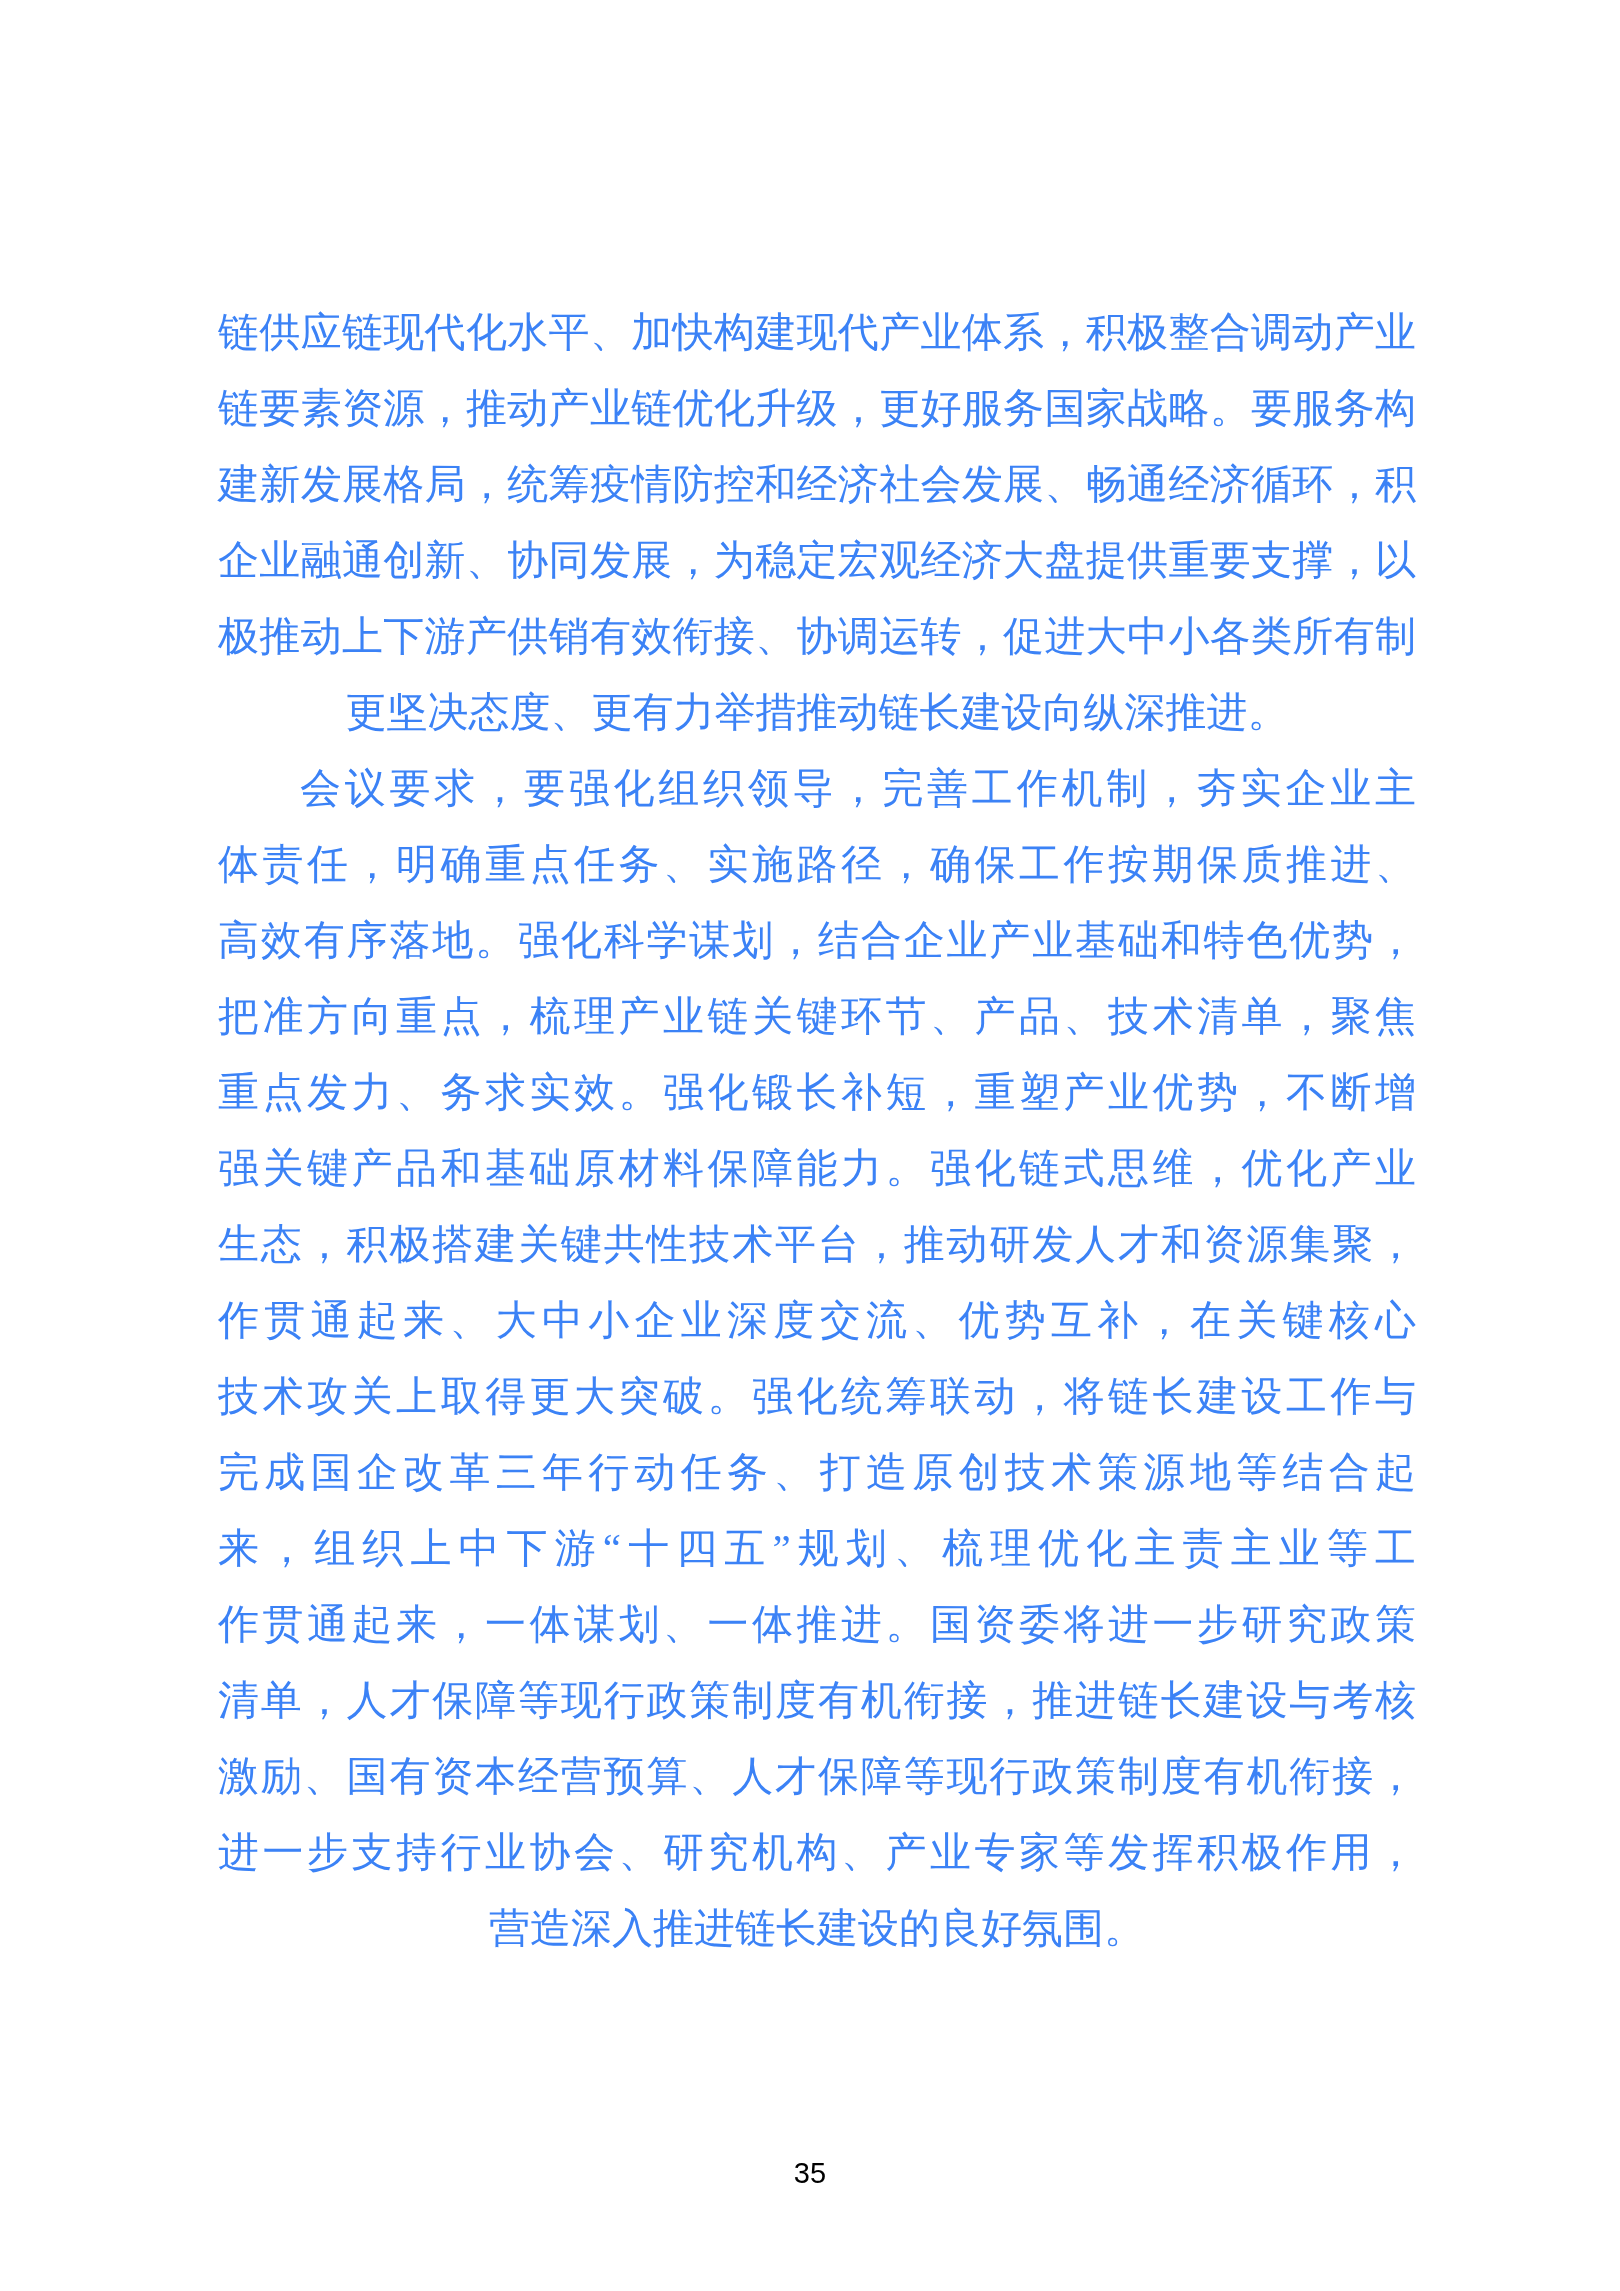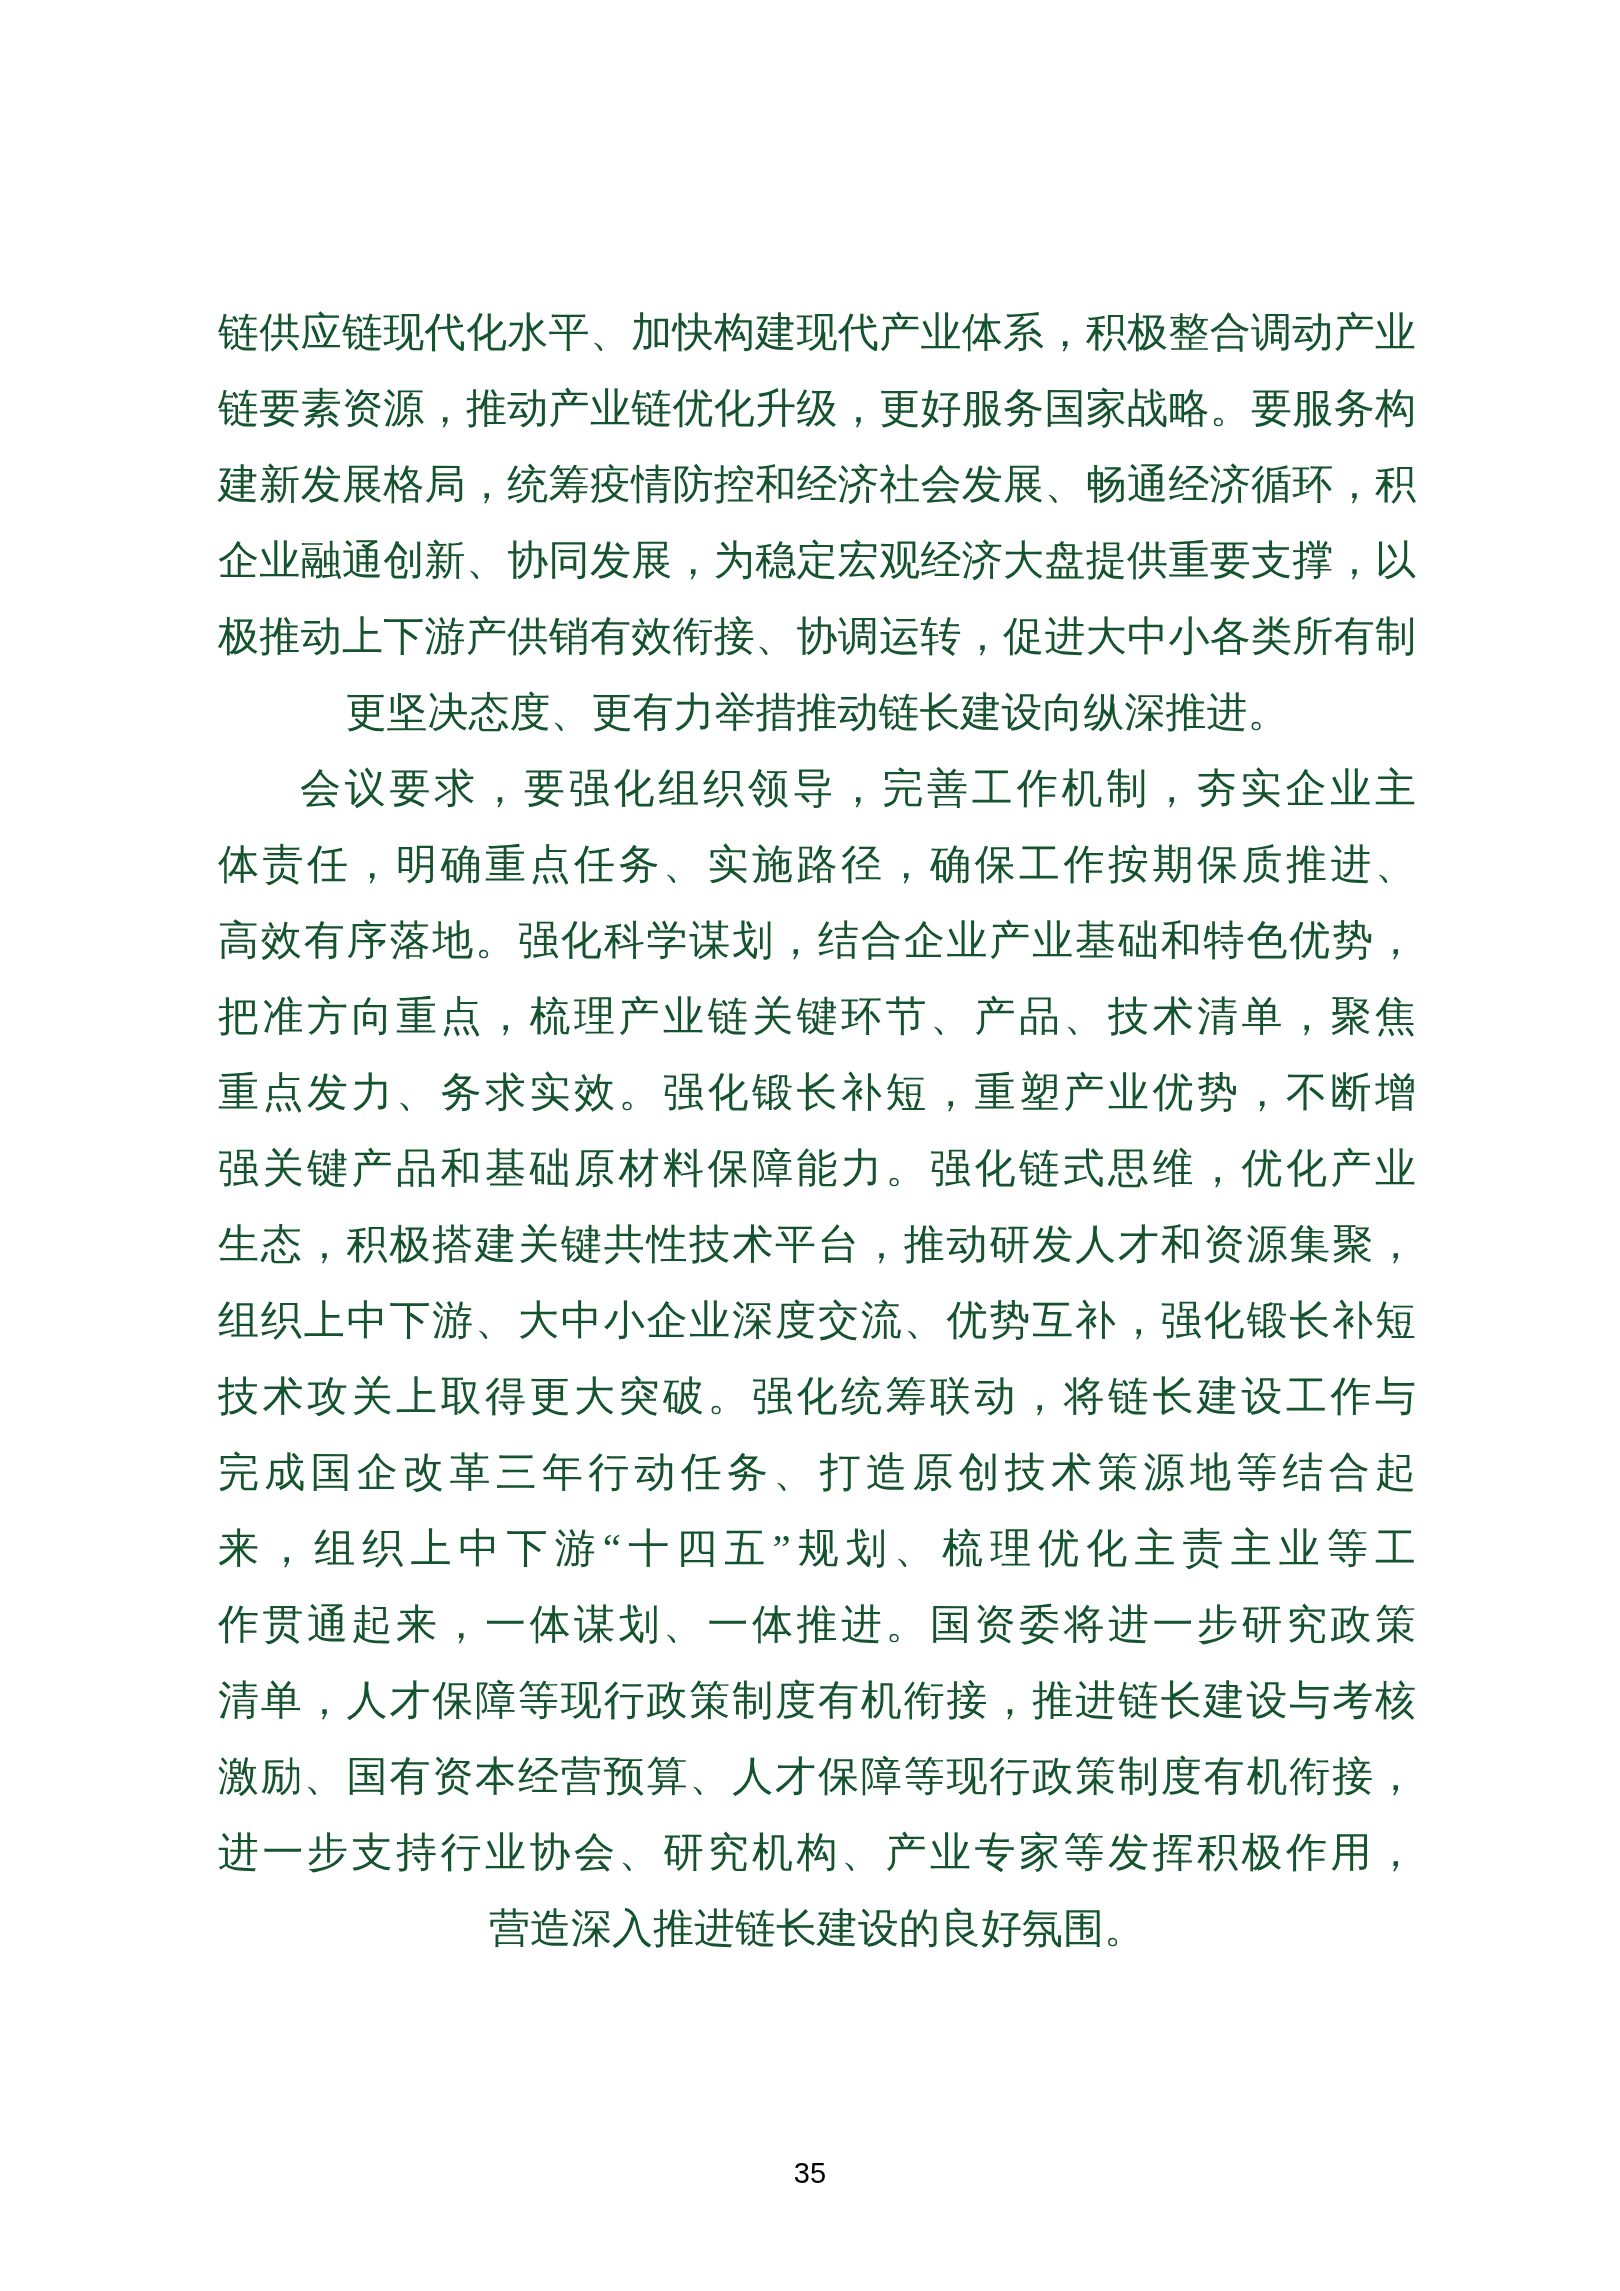--- a/index.html
+++ b/index.html
@@ -18,21 +18,21 @@
   .content {
     position: absolute;
     left: 218px;
     top: 294px;
     width: 1198px;
     color: #000000;
   }
   .line {
     font-size: 41px;
     line-height: 76px;
-    color: #14532d;
+    color: #3b82f6;
     text-align: justify;
     text-align-last: justify;
     white-space: nowrap;
     letter-spacing: 0;
     font-family: Liberation Serif, serif;
   }
   .line.para-end {
     text-align: center;
     text-align-last: auto;
   }
@@ -63,21 +63,21 @@
       <div class="line">企业融通创新、协同发展，为稳定宏观经济大盘提供重要支撑，以</div>
       <div class="line">极推动上下游产供销有效衔接、协调运转，促进大中小各类所有制</div>
       <div class="line para-end">更坚决态度、更有力举措推动链长建设向纵深推进。</div>
       <div class="line indent">会议要求，要强化组织领导，完善工作机制，夯实企业主</div>
       <div class="line">体责任，明确重点任务、实施路径，确保工作按期保质推进、</div>
       <div class="line">高效有序落地。强化科学谋划，结合企业产业基础和特色优势，</div>
       <div class="line">把准方向重点，梳理产业链关键环节、产品、技术清单，聚焦</div>
       <div class="line">重点发力、务求实效。强化锻长补短，重塑产业优势，不断增</div>
       <div class="line">强关键产品和基础原材料保障能力。强化链式思维，优化产业</div>
       <div class="line">生态，积极搭建关键共性技术平台，推动研发人才和资源集聚，</div>
-      <div class="line">组织上中下游、大中小企业深度交流、优势互补，强化锻长补短</div>
+      <div class="line">作贯通起来、大中小企业深度交流、优势互补，在关键核心</div>
       <div class="line">技术攻关上取得更大突破。强化统筹联动，将链长建设工作与</div>
       <div class="line">完成国企改革三年行动任务、打造原创技术策源地等结合起</div>
       <div class="line">来，组织上中下游“十四五”规划、梳理优化主责主业等工</div>
       <div class="line">作贯通起来，一体谋划、一体推进。国资委将进一步研究政策</div>
       <div class="line">清单，人才保障等现行政策制度有机衔接，推进链长建设与考核</div>
       <div class="line">激励、国有资本经营预算、人才保障等现行政策制度有机衔接，</div>
       <div class="line">进一步支持行业协会、研究机构、产业专家等发挥积极作用，</div>
       <div class="line para-end">营造深入推进链长建设的良好氛围。</div>
     </div>
   <div class="page-num">35</div>

